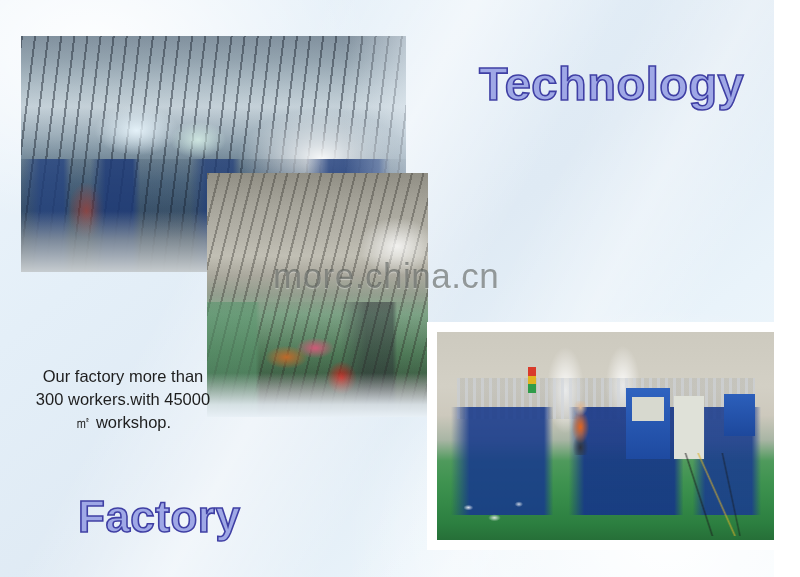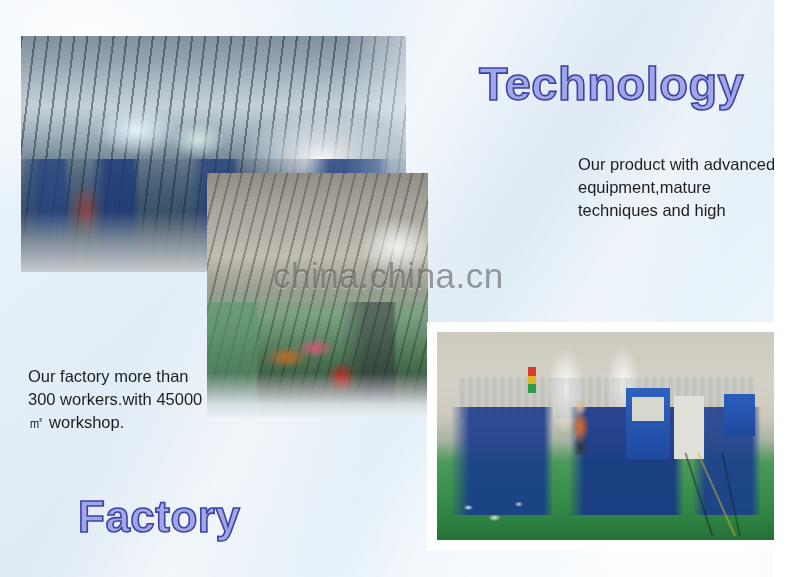--- a/index.html
+++ b/index.html
@@ -208,21 +208,21 @@
 
   
   .caption {
     position: absolute;
     color: #1e1e1e;
     font-size: 16.5px;
     line-height: 23px;
     white-space: pre-line;
   }
   #caption-technology { left: 578px; top: 153px; width: 215px; }
-  #caption-factory    { left: 28px;  top: 365px; width: 190px; }
+  #caption-factory    { left: 28px;  top: 365px; width: 190px; text-align: center; }
 
   
   #watermark {
     position: absolute;
     left: 273px; top: 256px;
     font-size: 35px;
     color: rgba(72,78,74,0.55);
     letter-spacing: 0.5px;
     white-space: nowrap;
     text-shadow: 0 1px 1px rgba(255,255,255,0.35);
@@ -261,19 +261,18 @@
       <div class="person"></div>
       <div class="floor-cables"></div>
       <div class="debris"></div>
     </div>
   </div>
 
   <div class="title" id="title-technology">Technology</div>
 
   <div class="title" id="title-factory">Factory</div>
 
-  <div class="caption" id="caption-technology">Our product with advanced equipment,mature techniques and high</div>
 
   <div class="caption" id="caption-factory">Our factory more than 300 workers.with 45000 ㎡ workshop.</div>
 
-  <div id="watermark">china.china.cn</div>
+  <div id="watermark">more.china.cn</div>
 
 </div>
 
 </body></html>

